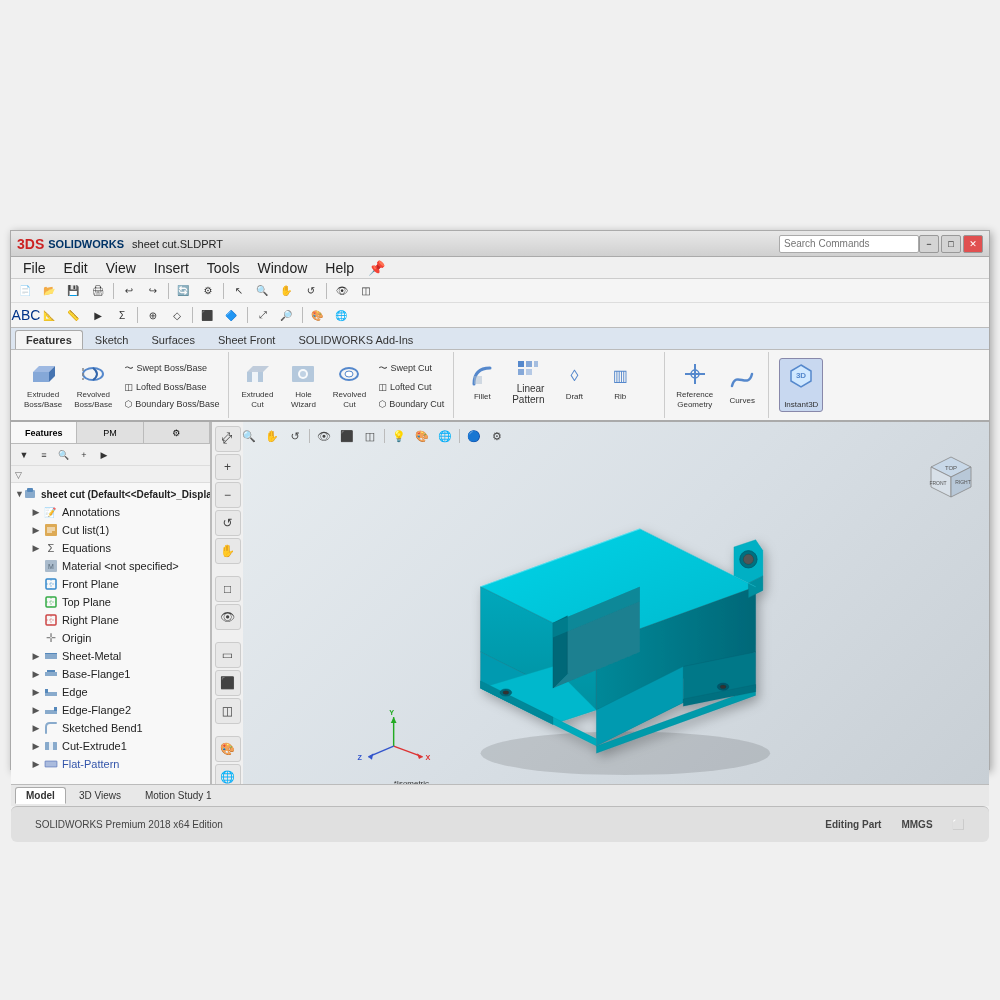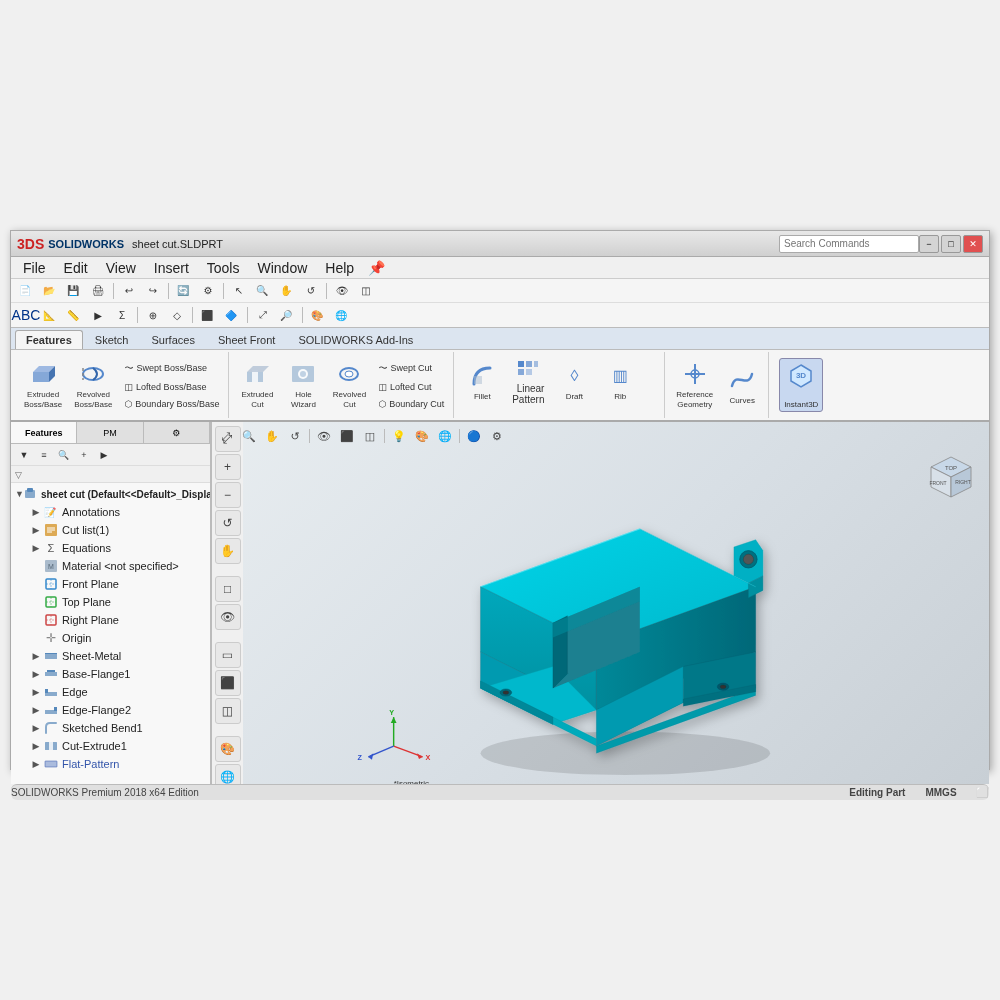--- a/index.html
+++ b/index.html
@@ -342,26 +342,26 @@
     }
     .bottom-tab.active {
       background: white;
       border-color: #aaa;
       border-bottom-color: white;
       font-weight: 600;
     }
 
     
     .status-bar {
-      height: 16px;
+      height: 36px;
       background: #e0e0e0;
       border-top: 1px solid #bbb;
       display: flex;
       align-items: center;
-      padding: 0 0;
+      padding: 0 24px;
       font-size: 10px;
       color: #444;
       gap: 20px;
       border-radius: 6px;
     }
     .status-right {
       margin-left: auto;
       display: flex;
       gap: 20px;
       font-weight: bold;
@@ -1053,20 +1053,25 @@
         <div class="rt-btn" title="Hide/Show Planes">▭</div>
         <div class="rt-btn" title="Section View">⬛</div>
         <div class="rt-btn" title="Display Style">◫</div>
         <div style="height:8px;"></div>
         <div class="rt-btn" title="Appearance">🎨</div>
         <div class="rt-btn" title="Scene">🌐</div>
       </div>
     </div>
   </div>
 
+  <div class="bottom-tabs">
+    <div class="bottom-tab active">Model</div>
+    <div class="bottom-tab">3D Views</div>
+    <div class="bottom-tab">Motion Study 1</div>
+  </div>
 
   <div class="status-bar">
     <span>SOLIDWORKS Premium 2018 x64 Edition</span>
     <div class="status-right">
       <span>Editing Part</span>
       <span style="cursor:pointer;">MMGS</span>
       <span>⬜</span>
     </div>
   </div>
 </div>

